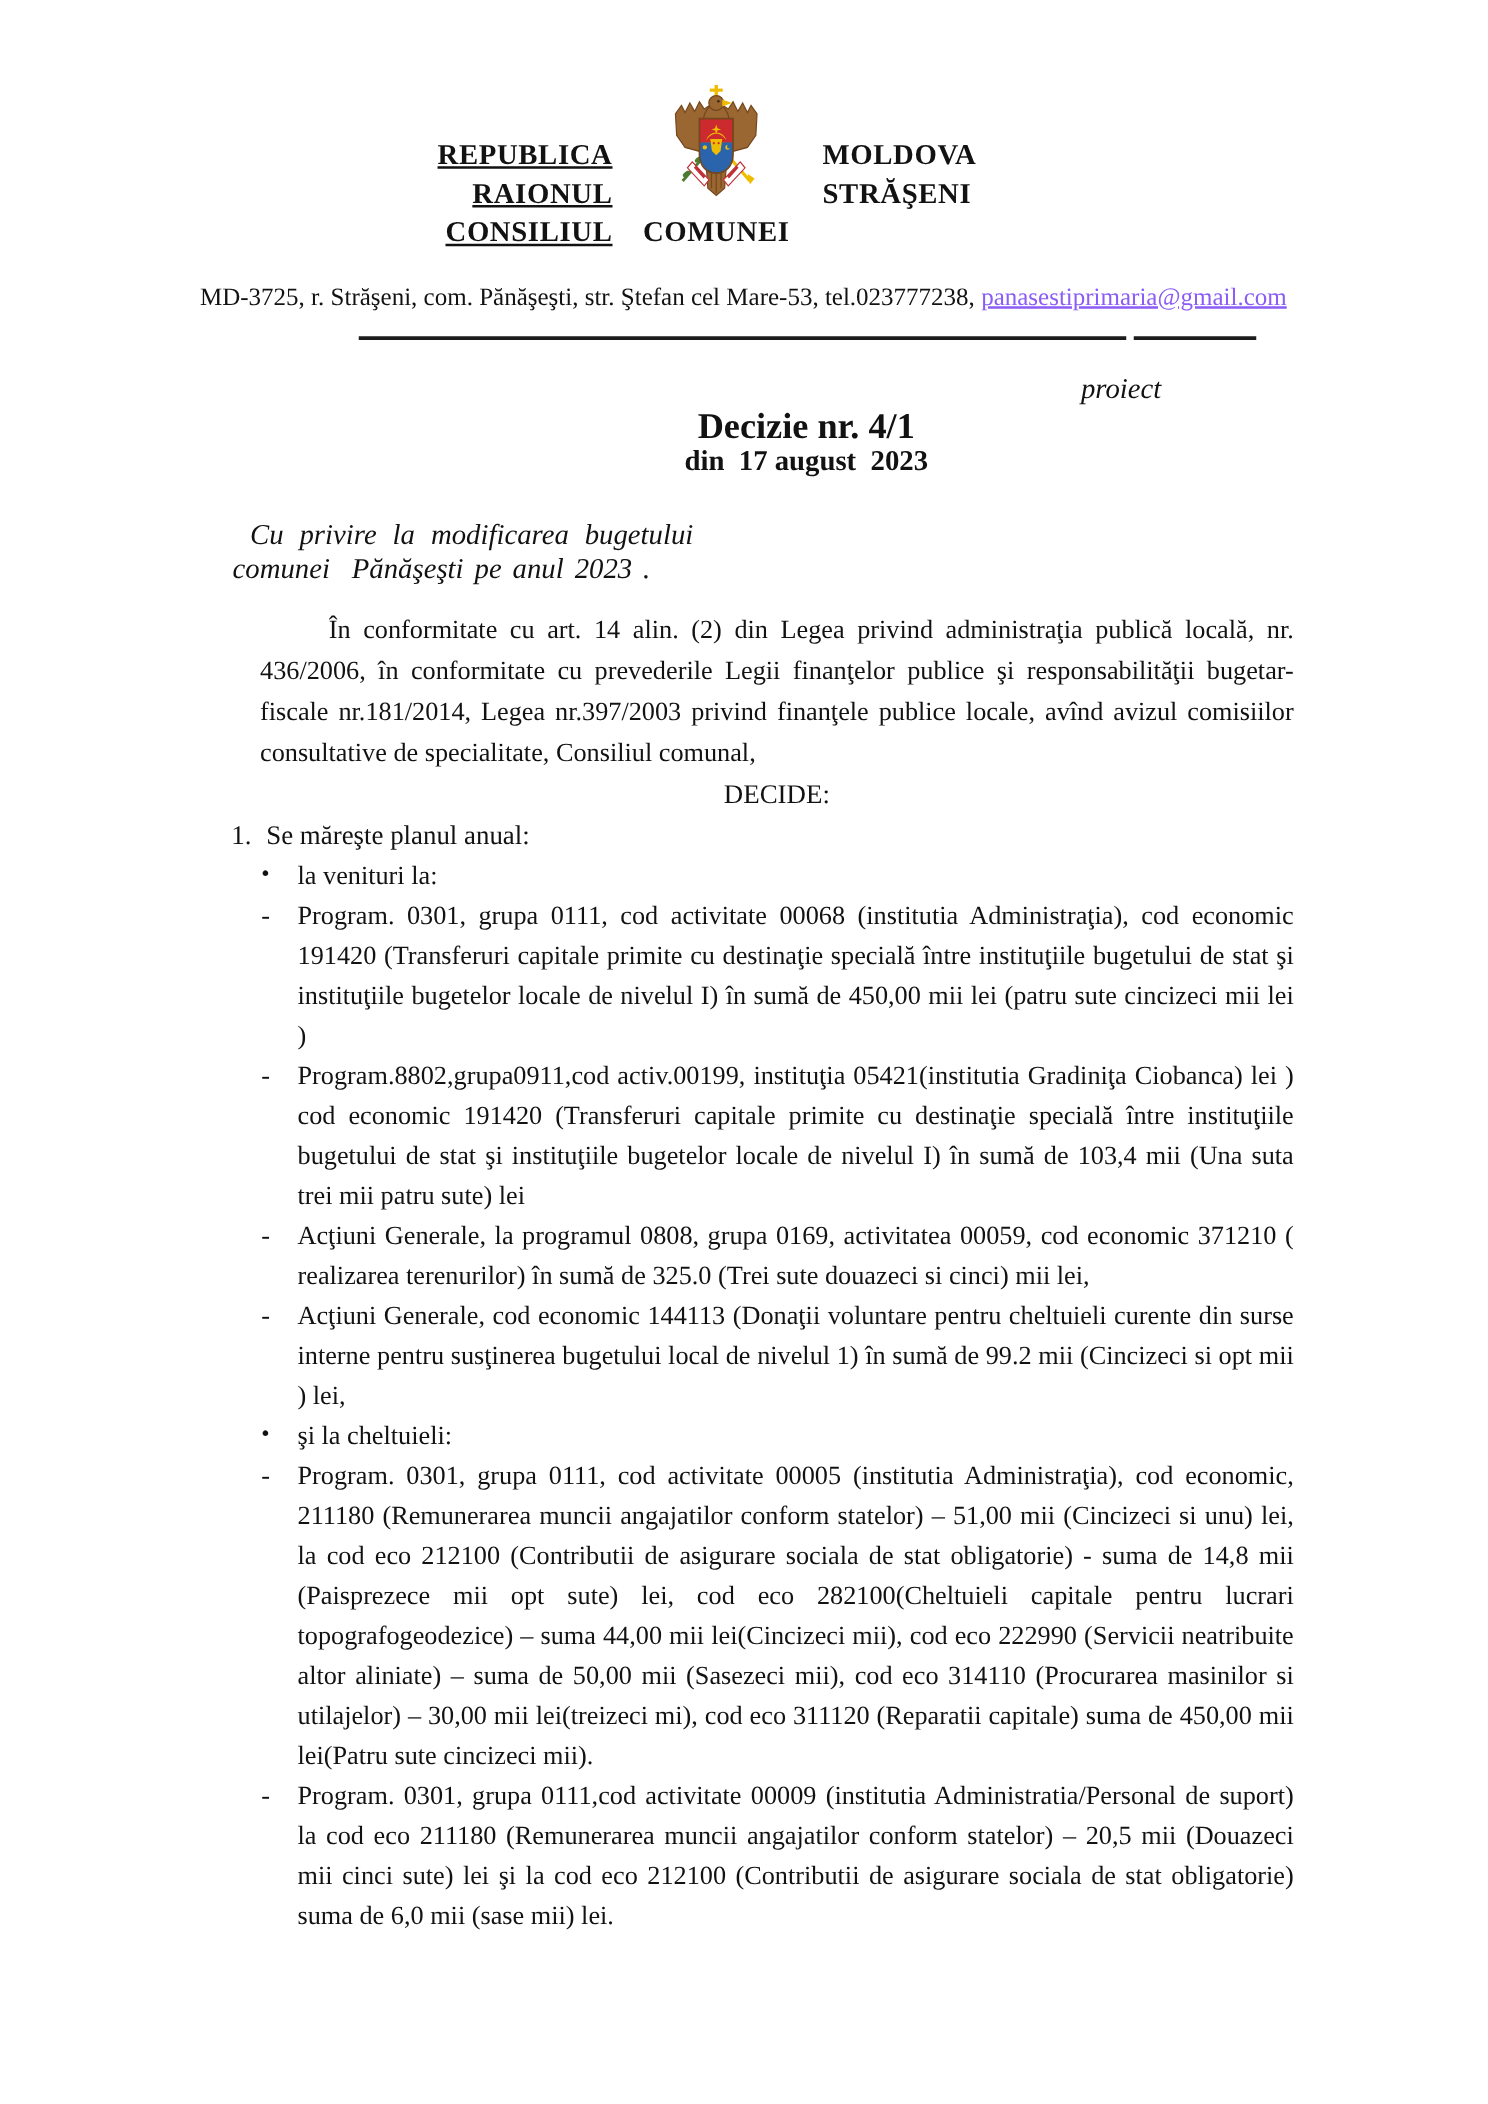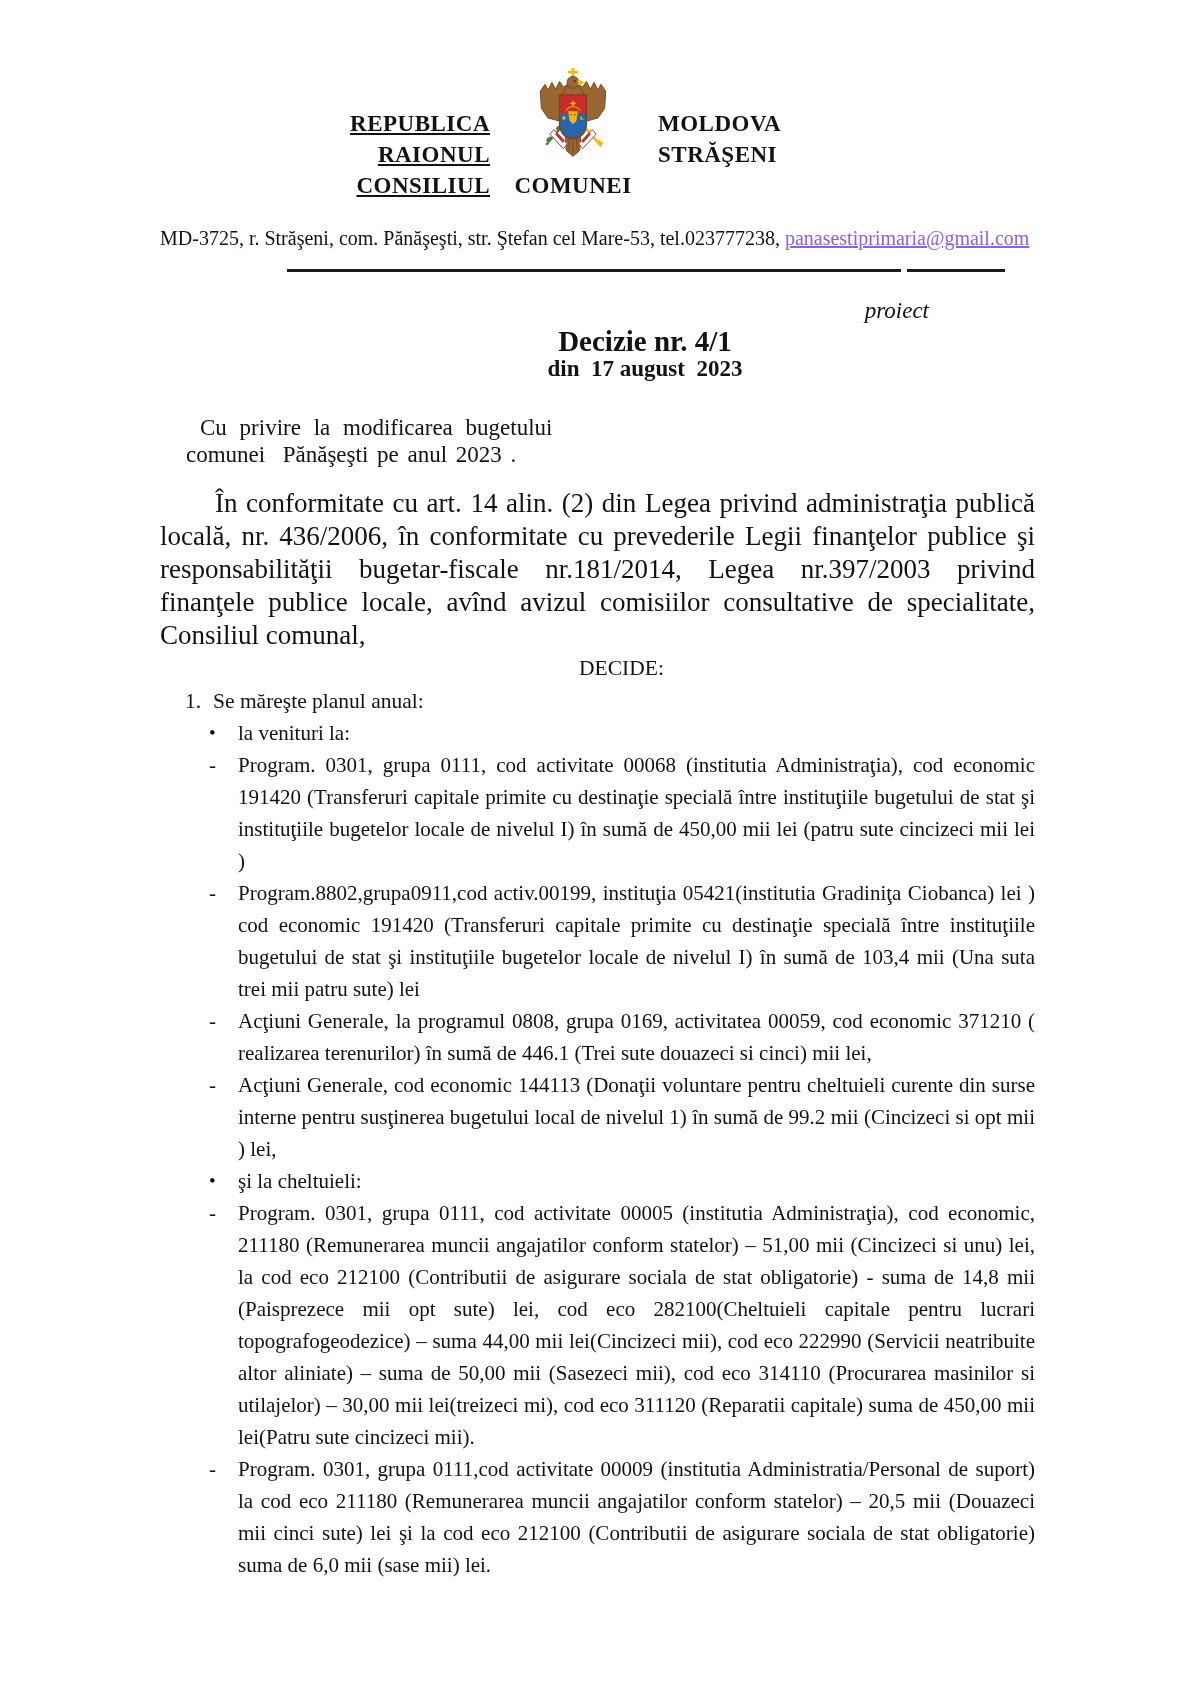--- a/index.html
+++ b/index.html
@@ -28,26 +28,26 @@
   .rule .seg1{width:614px;border-top:3px solid #1c1c1c;}
   .rule .seg2{width:98px;margin-left:6px;border-top:3px solid #1c1c1c;}
 
   
   .proiect{margin-top:26px;text-align:right;padding-right:106px;
     font-style:italic;font-size:23px;line-height:25px;}
   .titleblock{padding-left:95px;text-align:center;}
   .doc-title{margin-top:4px;font-weight:bold;font-size:29px;line-height:28px;white-space:pre-wrap;}
   .doc-date{font-weight:bold;font-size:23px;line-height:28px;white-space:pre-wrap;}
 
-  .subject{margin-top:31px;font-size:23px;line-height:27px;}
+  .subject{margin-top:31px;font-style:italic;font-size:23px;line-height:27px;}
   .subject .l1{padding-left:40px;word-spacing:7px;white-space:pre-wrap;}
   .subject .l2{padding-left:26px;word-spacing:3px;white-space:pre-wrap;}
 
-  .preamble{margin-top:19px;font-size:27px;line-height:33px;
-    text-align:justify;text-indent:55px;}
+  .preamble{margin-top:19px;font-size:21px;line-height:33px;
+    text-align:justify;text-indent:55px;margin-left:48px;}
   .decide{font-size:21.5px;line-height:33px;text-align:center;padding-left:48px;}
 
   
   .olitem{display:flex;margin-left:25px;font-size:21.5px;line-height:32px;}
   .olitem .num{width:28px;}
   .list{margin-left:49px;}
   .li{display:flex;font-size:21px;line-height:32px;}
   .li .mk{width:29px;flex:none;}
   .li .mk.bullet{font-size:19px;}
   .li .tx{flex:1;text-align:justify;}
@@ -153,21 +153,21 @@
       <div class="li">
         <div class="mk">-</div>
         <div class="tx">Program. 0301, grupa 0111, cod activitate 00068 (institutia Administraţia), cod economic 191420 (Transferuri capitale primite cu destinaţie specială între instituţiile bugetului de stat şi instituţiile bugetelor locale de nivelul I) în sumă de 450,00 mii lei (patru sute cincizeci mii lei )</div>
       </div>
       <div class="li">
         <div class="mk">-</div>
         <div class="tx">Program.8802,grupa0911,cod activ.00199, instituţia 05421(institutia Gradiniţa Ciobanca) lei ) cod economic 191420 (Transferuri capitale primite cu destinaţie specială între instituţiile bugetului de stat şi instituţiile bugetelor locale de nivelul I) în sumă de 103,4 mii (Una suta trei mii patru sute) lei</div>
       </div>
       <div class="li">
         <div class="mk">-</div>
-        <div class="tx">Acţiuni Generale, la programul 0808, grupa 0169, activitatea 00059, cod economic 371210 ( realizarea terenurilor) în sumă de 446.1 (Trei sute douazeci si cinci) mii lei,</div>
+        <div class="tx">Acţiuni Generale, la programul 0808, grupa 0169, activitatea 00059, cod economic 371210 ( realizarea terenurilor) în sumă de 325.0 (Trei sute douazeci si cinci) mii lei,</div>
       </div>
       <div class="li">
         <div class="mk">-</div>
         <div class="tx">Acţiuni Generale, cod economic 144113 (Donaţii voluntare pentru cheltuieli curente din surse interne pentru susţinerea bugetului local de nivelul 1) în sumă de 99.2 mii (Cincizeci si opt mii ) lei,</div>
       </div>
       <div class="li">
         <div class="mk bullet">•</div>
         <div class="tx">şi la cheltuieli:</div>
       </div>
       <div class="li">

